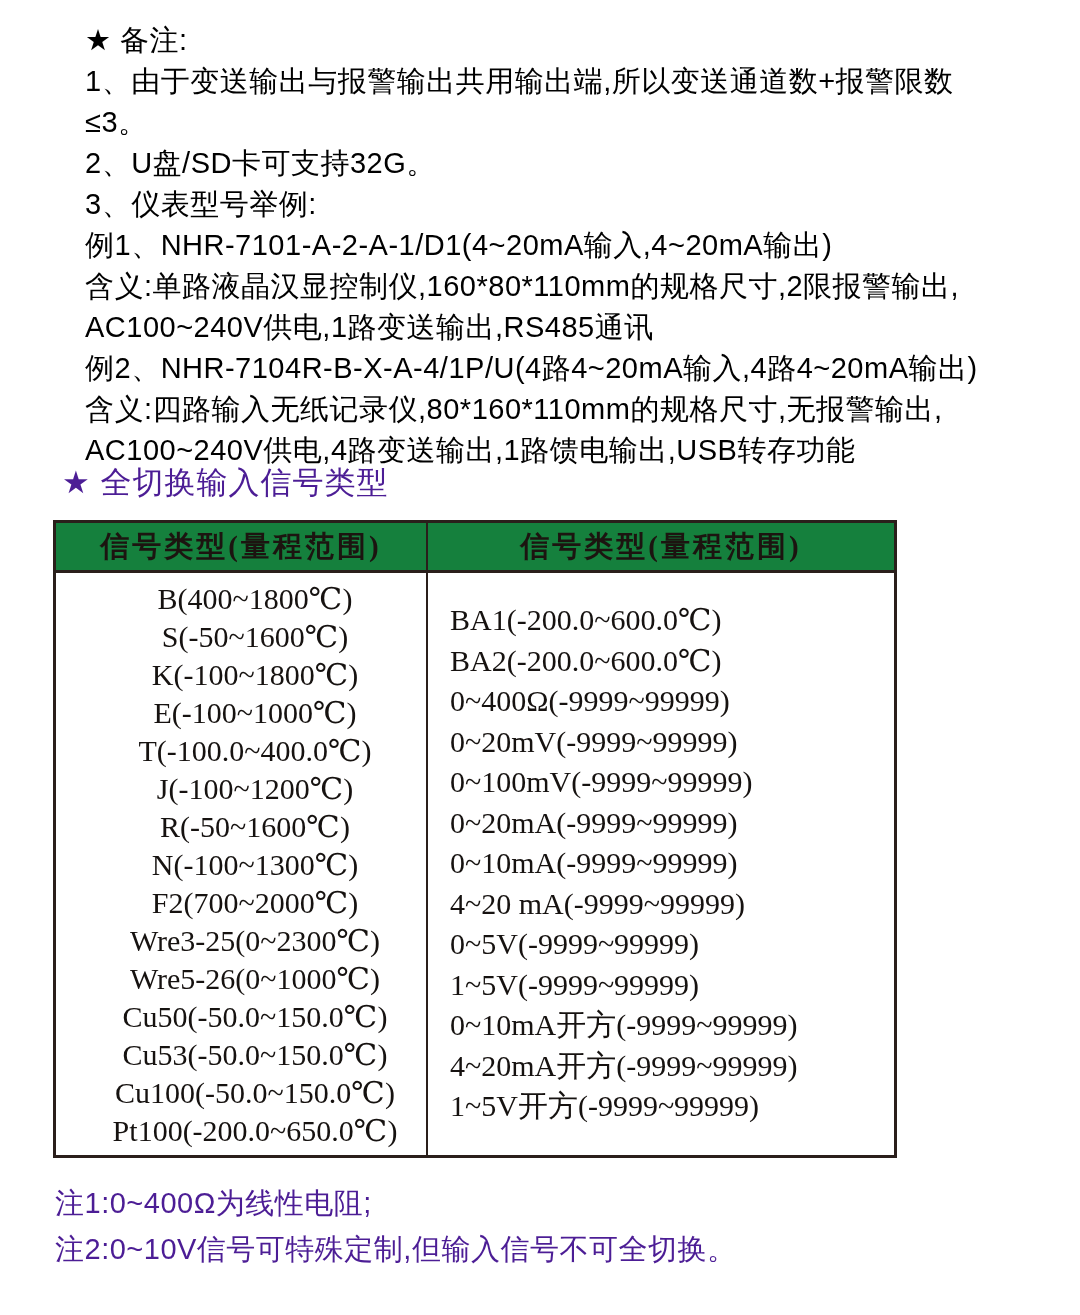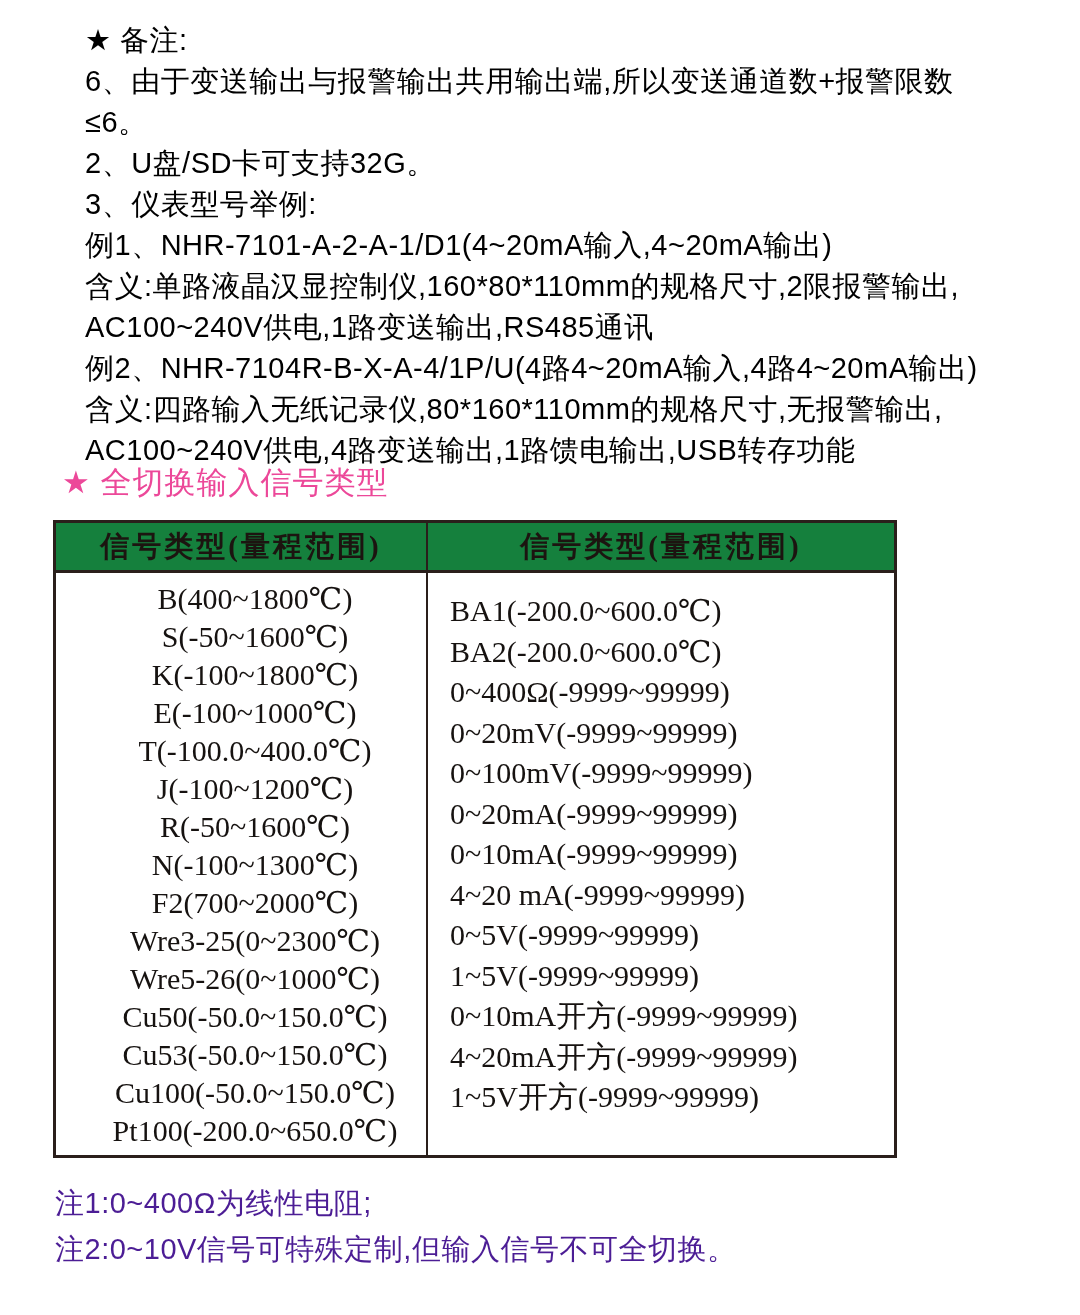--- a/index.html
+++ b/index.html
@@ -27,21 +27,21 @@
     color: #000000;
     letter-spacing: 0.5px;
   }
   
   .section-title {
     position: absolute;
     left: 62px;
     top: 462px;
     font-family: "Liberation Sans", "DejaVu Sans", sans-serif;
     font-size: 31px;
-    color: #ec4899;
+    color: #4c1d95;
     letter-spacing: 1px;
   }
   
   .signal-table {
     position: absolute;
     left: 53px;
     top: 520px;
     width: 844px;
     height: 638px;
     box-sizing: border-box;
@@ -78,21 +78,21 @@
   .col.left-col {
     width: 372px;
     border-right: 2px solid #2a1f1b;
     padding: 7px 0 0 28px;
     font-size: 30px;
     line-height: 38px;
     text-align: center;
   }
   .col.right-col {
     flex: 1;
-    padding: 18px 0 0 22px;
+    padding: 27px 0 0 22px;
     font-size: 30px;
     line-height: 40.5px;
   }
   
   .footnotes {
     position: absolute;
     left: 55px;
     top: 1180px;
     width: 960px;
     font-family: "Liberation Sans", "DejaVu Sans", sans-serif;
@@ -102,21 +102,21 @@
     letter-spacing: 0.5px;
   }
 </style>
 </head>
 <body>
 
 <div class="page">
 
   <div class="notes">
       <div class="note-line">★ 备注:</div>
-      <div class="note-line">6、由于变送输出与报警输出共用输出端,所以变送通道数+报警限数≤6。</div>
+      <div class="note-line">1、由于变送输出与报警输出共用输出端,所以变送通道数+报警限数≤3。</div>
       <div class="note-line">2、U盘/SD卡可支持32G。</div>
       <div class="note-line">3、仪表型号举例:</div>
       <div class="note-line">例1、NHR-7101-A-2-A-1/D1(4~20mA输入,4~20mA输出)</div>
       <div class="note-line">含义:单路液晶汉显控制仪,160*80*110mm的规格尺寸,2限报警输出,</div>
       <div class="note-line">AC100~240V供电,1路变送输出,RS485通讯</div>
       <div class="note-line">例2、NHR-7104R-B-X-A-4/1P/U(4路4~20mA输入,4路4~20mA输出)</div>
       <div class="note-line">含义:四路输入无纸记录仪,80*160*110mm的规格尺寸,无报警输出,</div>
       <div class="note-line">AC100~240V供电,4路变送输出,1路馈电输出,USB转存功能</div>
     </div>
 

